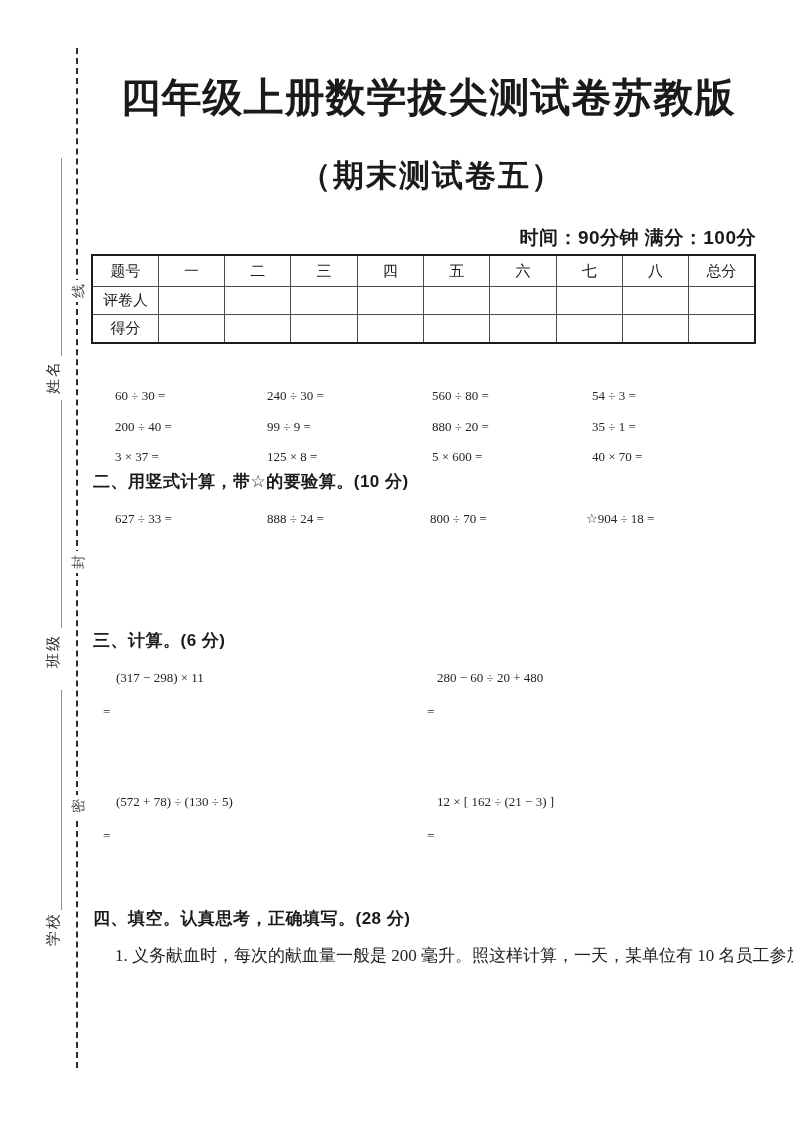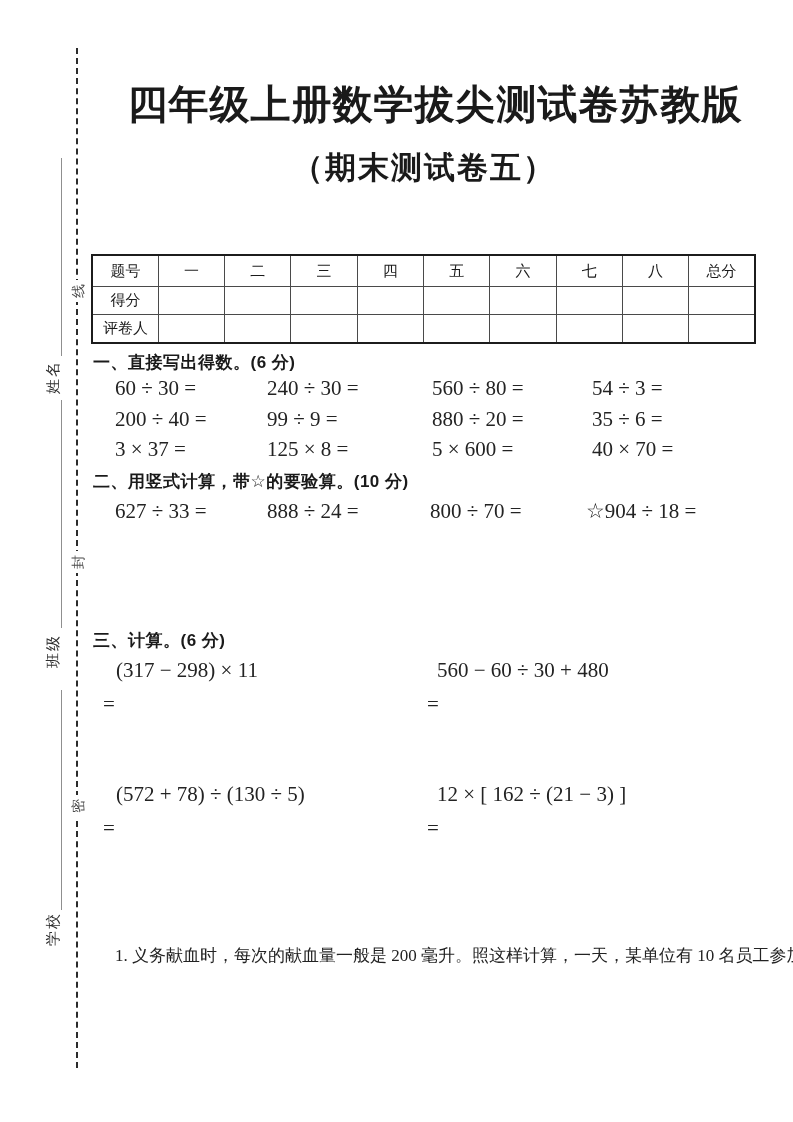--- a/index.html
+++ b/index.html
@@ -13,38 +13,38 @@
   .seal-char{
     position:absolute;left:78px;transform:translate(-50%,-50%) rotate(-90deg);
     font-size:14px;color:#4a4a4a;background:#ffffff;padding:0 4px;line-height:1;
   }
   .mline{position:absolute;left:61px;width:1px;background:#8f8f8f;}
   .mlabel{
     position:absolute;left:52px;transform:translate(-50%,-50%) rotate(-90deg);
     font-size:15px;color:#2e2e2e;letter-spacing:2px;white-space:nowrap;line-height:1;
   }
   
-  .title{position:absolute;top:66px;left:91px;width:666px;margin:11px;text-align:center;
+  .title{position:absolute;top:66px;left:91px;width:666px;margin:4px;text-align:center;
     font-size:40px;font-weight:bold;letter-spacing:1px;white-space:nowrap;}
-  .subtitle{position:absolute;top:147px;left:91px;width:666px;margin:0;text-align:center;
+  .subtitle{position:absolute;top:147px;left:91px;width:666px;margin:8px;text-align:center;
     font-size:31px;font-weight:bold;letter-spacing:2px;white-space:nowrap;}
   .meta{position:absolute;top:225px;left:91px;width:665px;text-align:right;
     font-size:19px;font-weight:bold;letter-spacing:0.5px;}
   
   .score-table{position:absolute;top:254px;left:91px;width:665px;border-collapse:collapse;
     table-layout:fixed;border:2px solid #1c1c1c;}
   .score-table td{border:1px solid #4a4a4a;height:23px;text-align:center;vertical-align:middle;
     font-size:15px;padding:2px;overflow:hidden;}
   .score-table tr:first-child td{height:26px;}
   .score-table td:nth-child(3),.score-table td:nth-child(5),
   .score-table td:nth-child(7),.score-table td:nth-child(9){border-left-color:#b8b8b8;}
   
   .sec-heading{position:absolute;font-size:17px;font-weight:bold;letter-spacing:0.5px;white-space:nowrap;}
   .math{position:absolute;font-family:"Liberation Serif","DejaVu Serif",serif;
-    font-size:21px;color:#232323;white-space:nowrap;line-height:1.2;}
+    font-size:13px;color:#232323;white-space:nowrap;line-height:1.2;margin-top:12px;}
   .body-line{position:absolute;font-family:"Liberation Serif","DejaVu Serif",serif;
     font-size:17px;color:#232323;white-space:nowrap;line-height:1.4;}
 </style>
 </head>
 <body>
 
 <div class="page">
 
   <div class="seal-dashed"></div>
   <div class="seal-char" style="top:291px">线</div>
@@ -54,87 +54,88 @@
   <div class="mline" style="top:158px;height:198px"></div>
   <div class="mline" style="top:400px;height:228px"></div>
   <div class="mline" style="top:690px;height:220px"></div>
 
   <div class="mlabel" style="top:377px">姓名</div>
   <div class="mlabel" style="top:651px">班级</div>
   <div class="mlabel" style="top:929px">学校</div>
 
   <h1 class="title">四年级上册数学拔尖测试卷苏教版</h1>
   <h2 class="subtitle">（期末测试卷五）</h2>
+  <div class="meta">时间：90分钟  满分：100分</div>
 
   <table class="score-table">
     <tbody>
         <tr>
       <td>题号</td>
       <td>一</td>
       <td>二</td>
       <td>三</td>
       <td>四</td>
       <td>五</td>
       <td>六</td>
       <td>七</td>
       <td>八</td>
       <td>总分</td>
     </tr>
     <tr>
-      <td>得分</td>
+      <td>评卷人</td>
       <td></td>
       <td></td>
       <td></td>
       <td></td>
       <td></td>
       <td></td>
       <td></td>
       <td></td>
       <td></td>
     </tr>
     <tr>
-      <td>评卷人</td>
+      <td>得分</td>
       <td></td>
       <td></td>
       <td></td>
       <td></td>
       <td></td>
       <td></td>
       <td></td>
       <td></td>
       <td></td>
     </tr>
   </tbody>
     </table>
 
-  <div class="sec-heading" style="left:93px;top:351px">一、直接写出得数。(6 分)</div>
   <span class="math" style="left:115px;top:376px">60 ÷ 30 =</span>
   <span class="math" style="left:267px;top:376px">240 ÷ 30 =</span>
   <span class="math" style="left:432px;top:376px">560 ÷ 80 =</span>
   <span class="math" style="left:592px;top:376px">54 ÷ 3 =</span>
   <span class="math" style="left:115px;top:407px">200 ÷ 40 =</span>
   <span class="math" style="left:267px;top:407px">99 ÷ 9 =</span>
   <span class="math" style="left:432px;top:407px">880 ÷ 20 =</span>
-  <span class="math" style="left:592px;top:407px">35 ÷ 6 =</span>
+  <span class="math" style="left:592px;top:407px">35 ÷ 1 =</span>
   <span class="math" style="left:115px;top:437px">3 × 37 =</span>
   <span class="math" style="left:267px;top:437px">125 × 8 =</span>
   <span class="math" style="left:432px;top:437px">5 × 600 =</span>
   <span class="math" style="left:592px;top:437px">40 × 70 =</span>
 
   <div class="sec-heading" style="left:93px;top:470px">二、用竖式计算，带☆的要验算。(10 分)</div>
   <span class="math" style="left:115px;top:499px">627 ÷ 33 =</span>
   <span class="math" style="left:267px;top:499px">888 ÷ 24 =</span>
   <span class="math" style="left:430px;top:499px">800 ÷ 70 =</span>
   <span class="math" style="left:586px;top:499px">☆904 ÷ 18 =</span>
 
   <div class="sec-heading" style="left:93px;top:629px">三、计算。(6 分)</div>
   <span class="math" style="left:116px;top:658px">(317 − 298) × 11</span>
-  <span class="math" style="left:437px;top:658px">560 − 60 ÷ 30 + 480</span>
+  <span class="math" style="left:437px;top:658px">280 − 60 ÷ 20 + 480</span>
   <span class="math" style="left:103px;top:692px">=</span>
   <span class="math" style="left:427px;top:692px">=</span>
   <span class="math" style="left:116px;top:782px">(572 + 78) ÷ (130 ÷ 5)</span>
   <span class="math" style="left:437px;top:782px">12 × [ 162 ÷ (21 − 3) ]</span>
   <span class="math" style="left:103px;top:816px">=</span>
   <span class="math" style="left:427px;top:816px">=</span>
 
+  <div class="sec-heading" style="left:93px;top:907px">四、填空。认真思考，正确填写。(28 分)</div>
   <div class="body-line" style="left:115px;top:944px">1. 义务献血时，每次的献血量一般是 200 毫升。照这样计算，一天，某单位有 10 名员工参加了义务</div>
 
 </div>
 
 </body></html>

